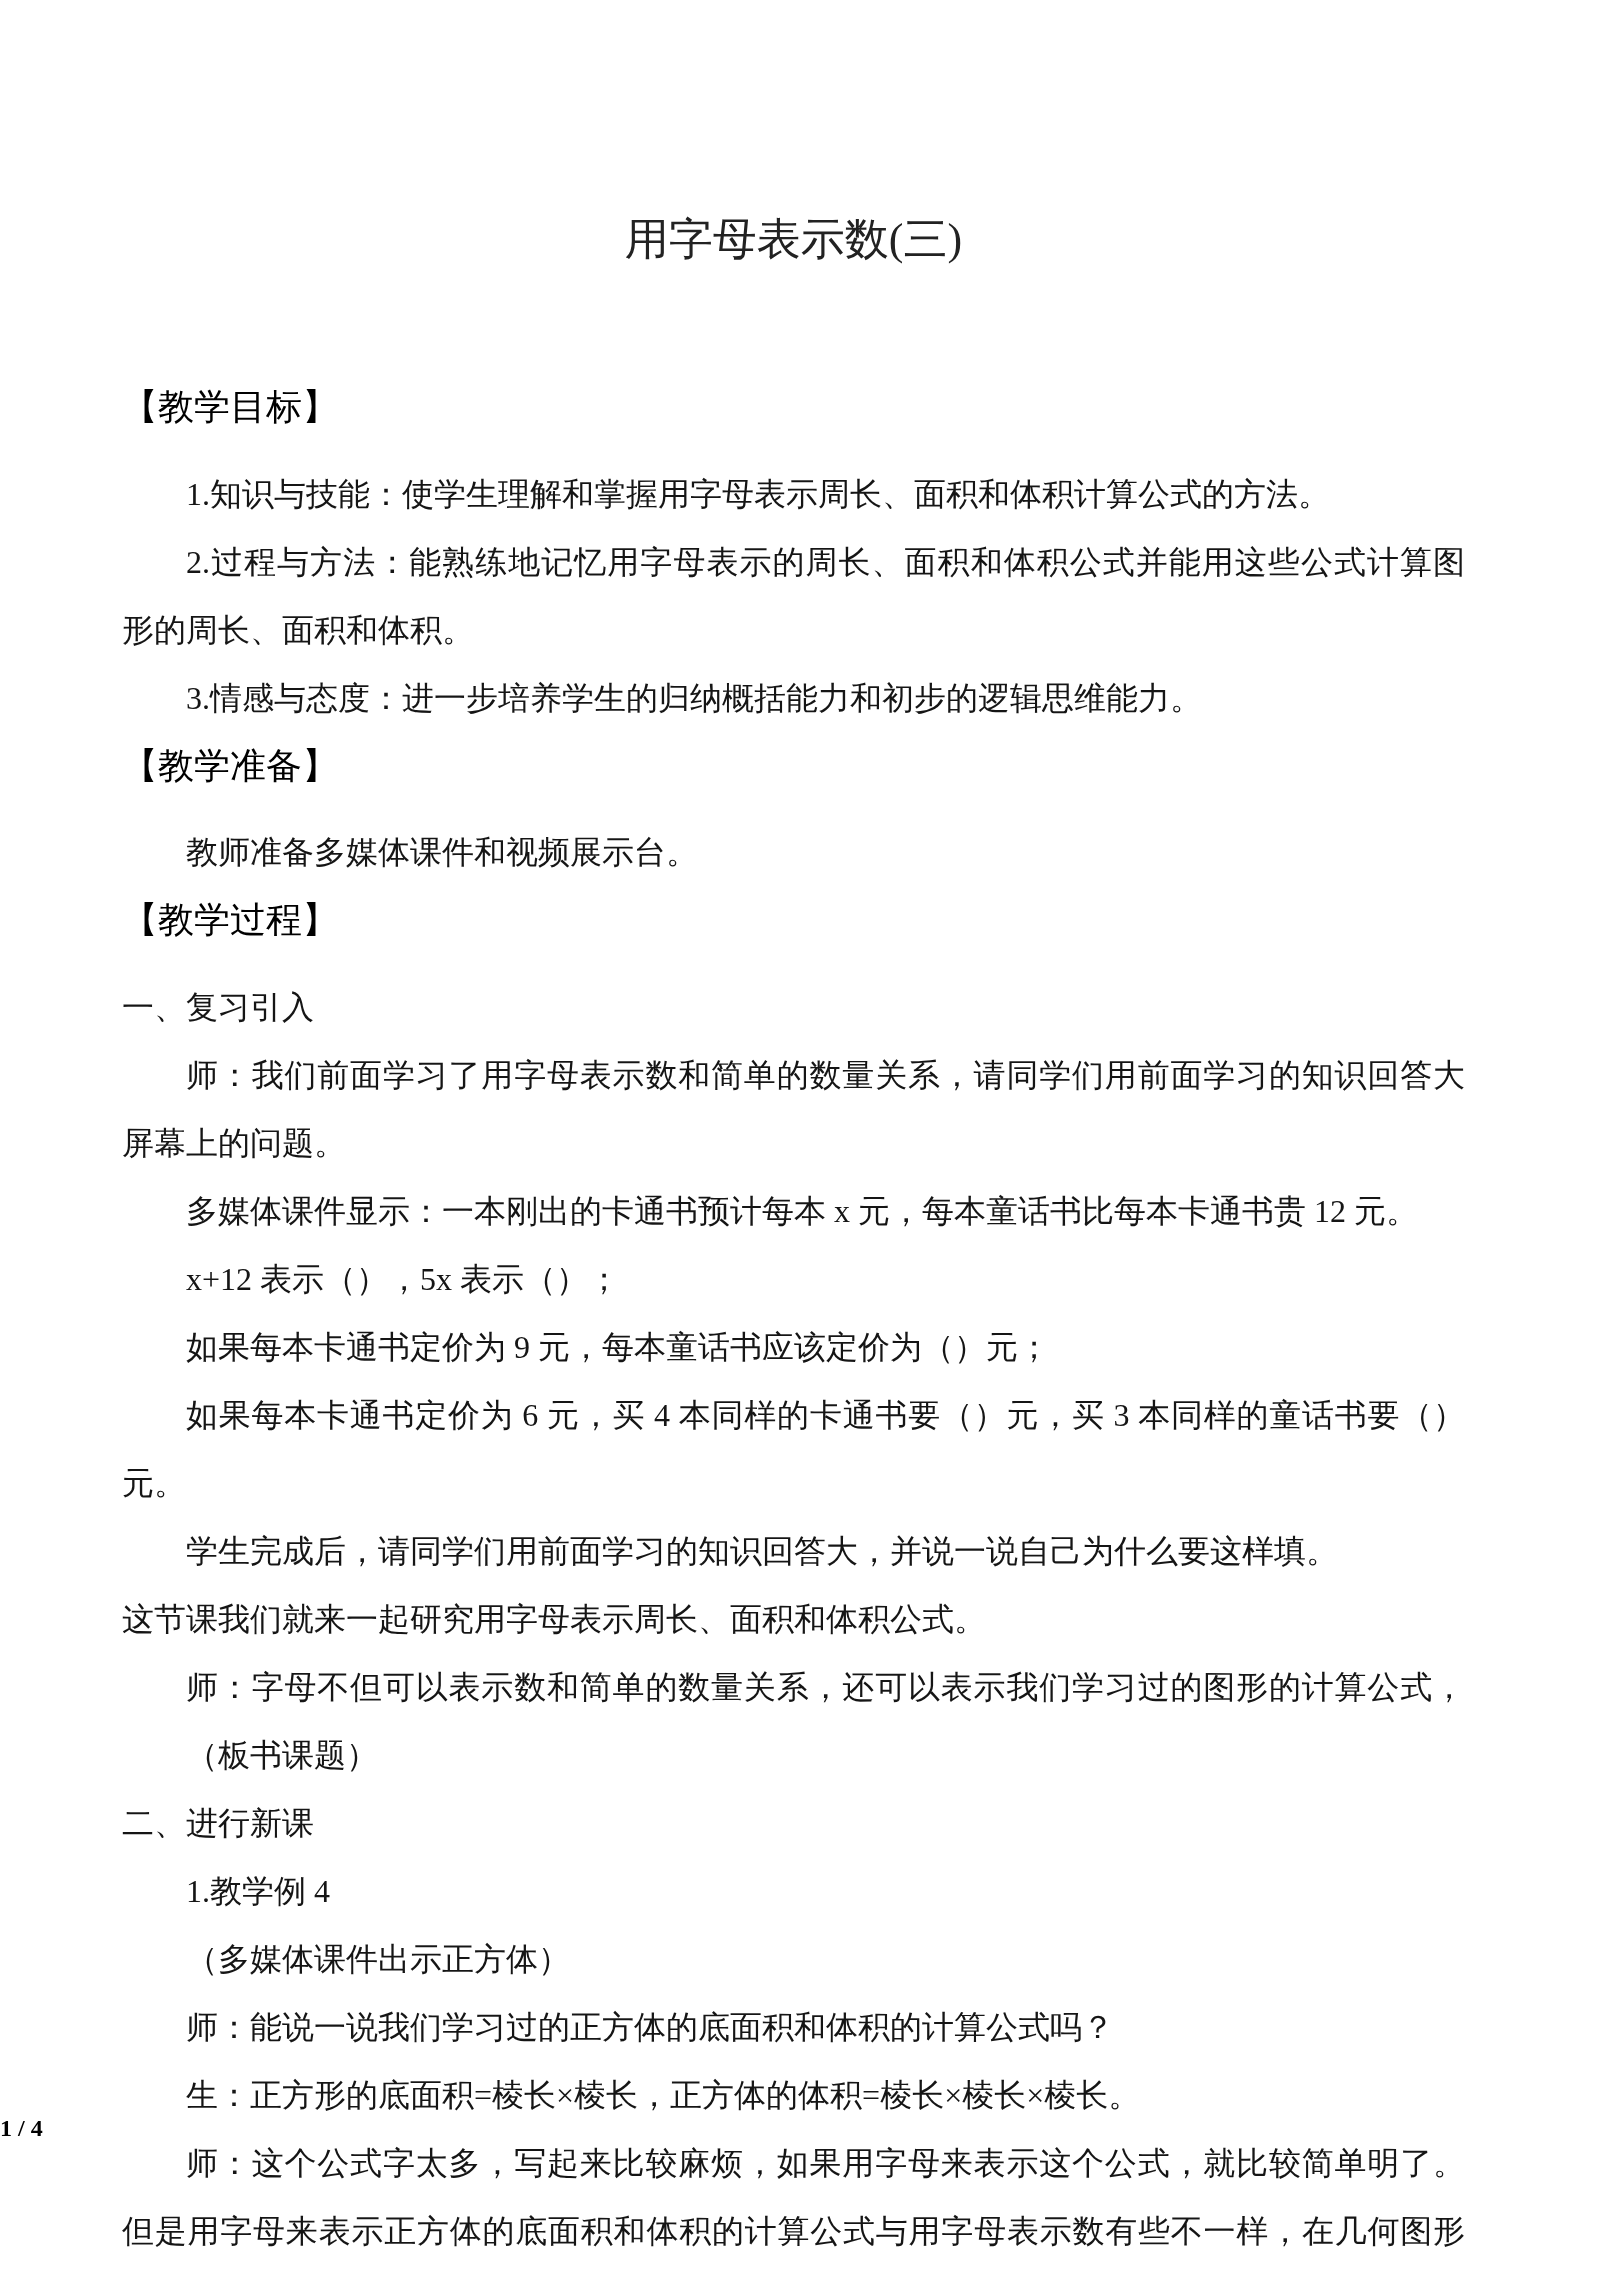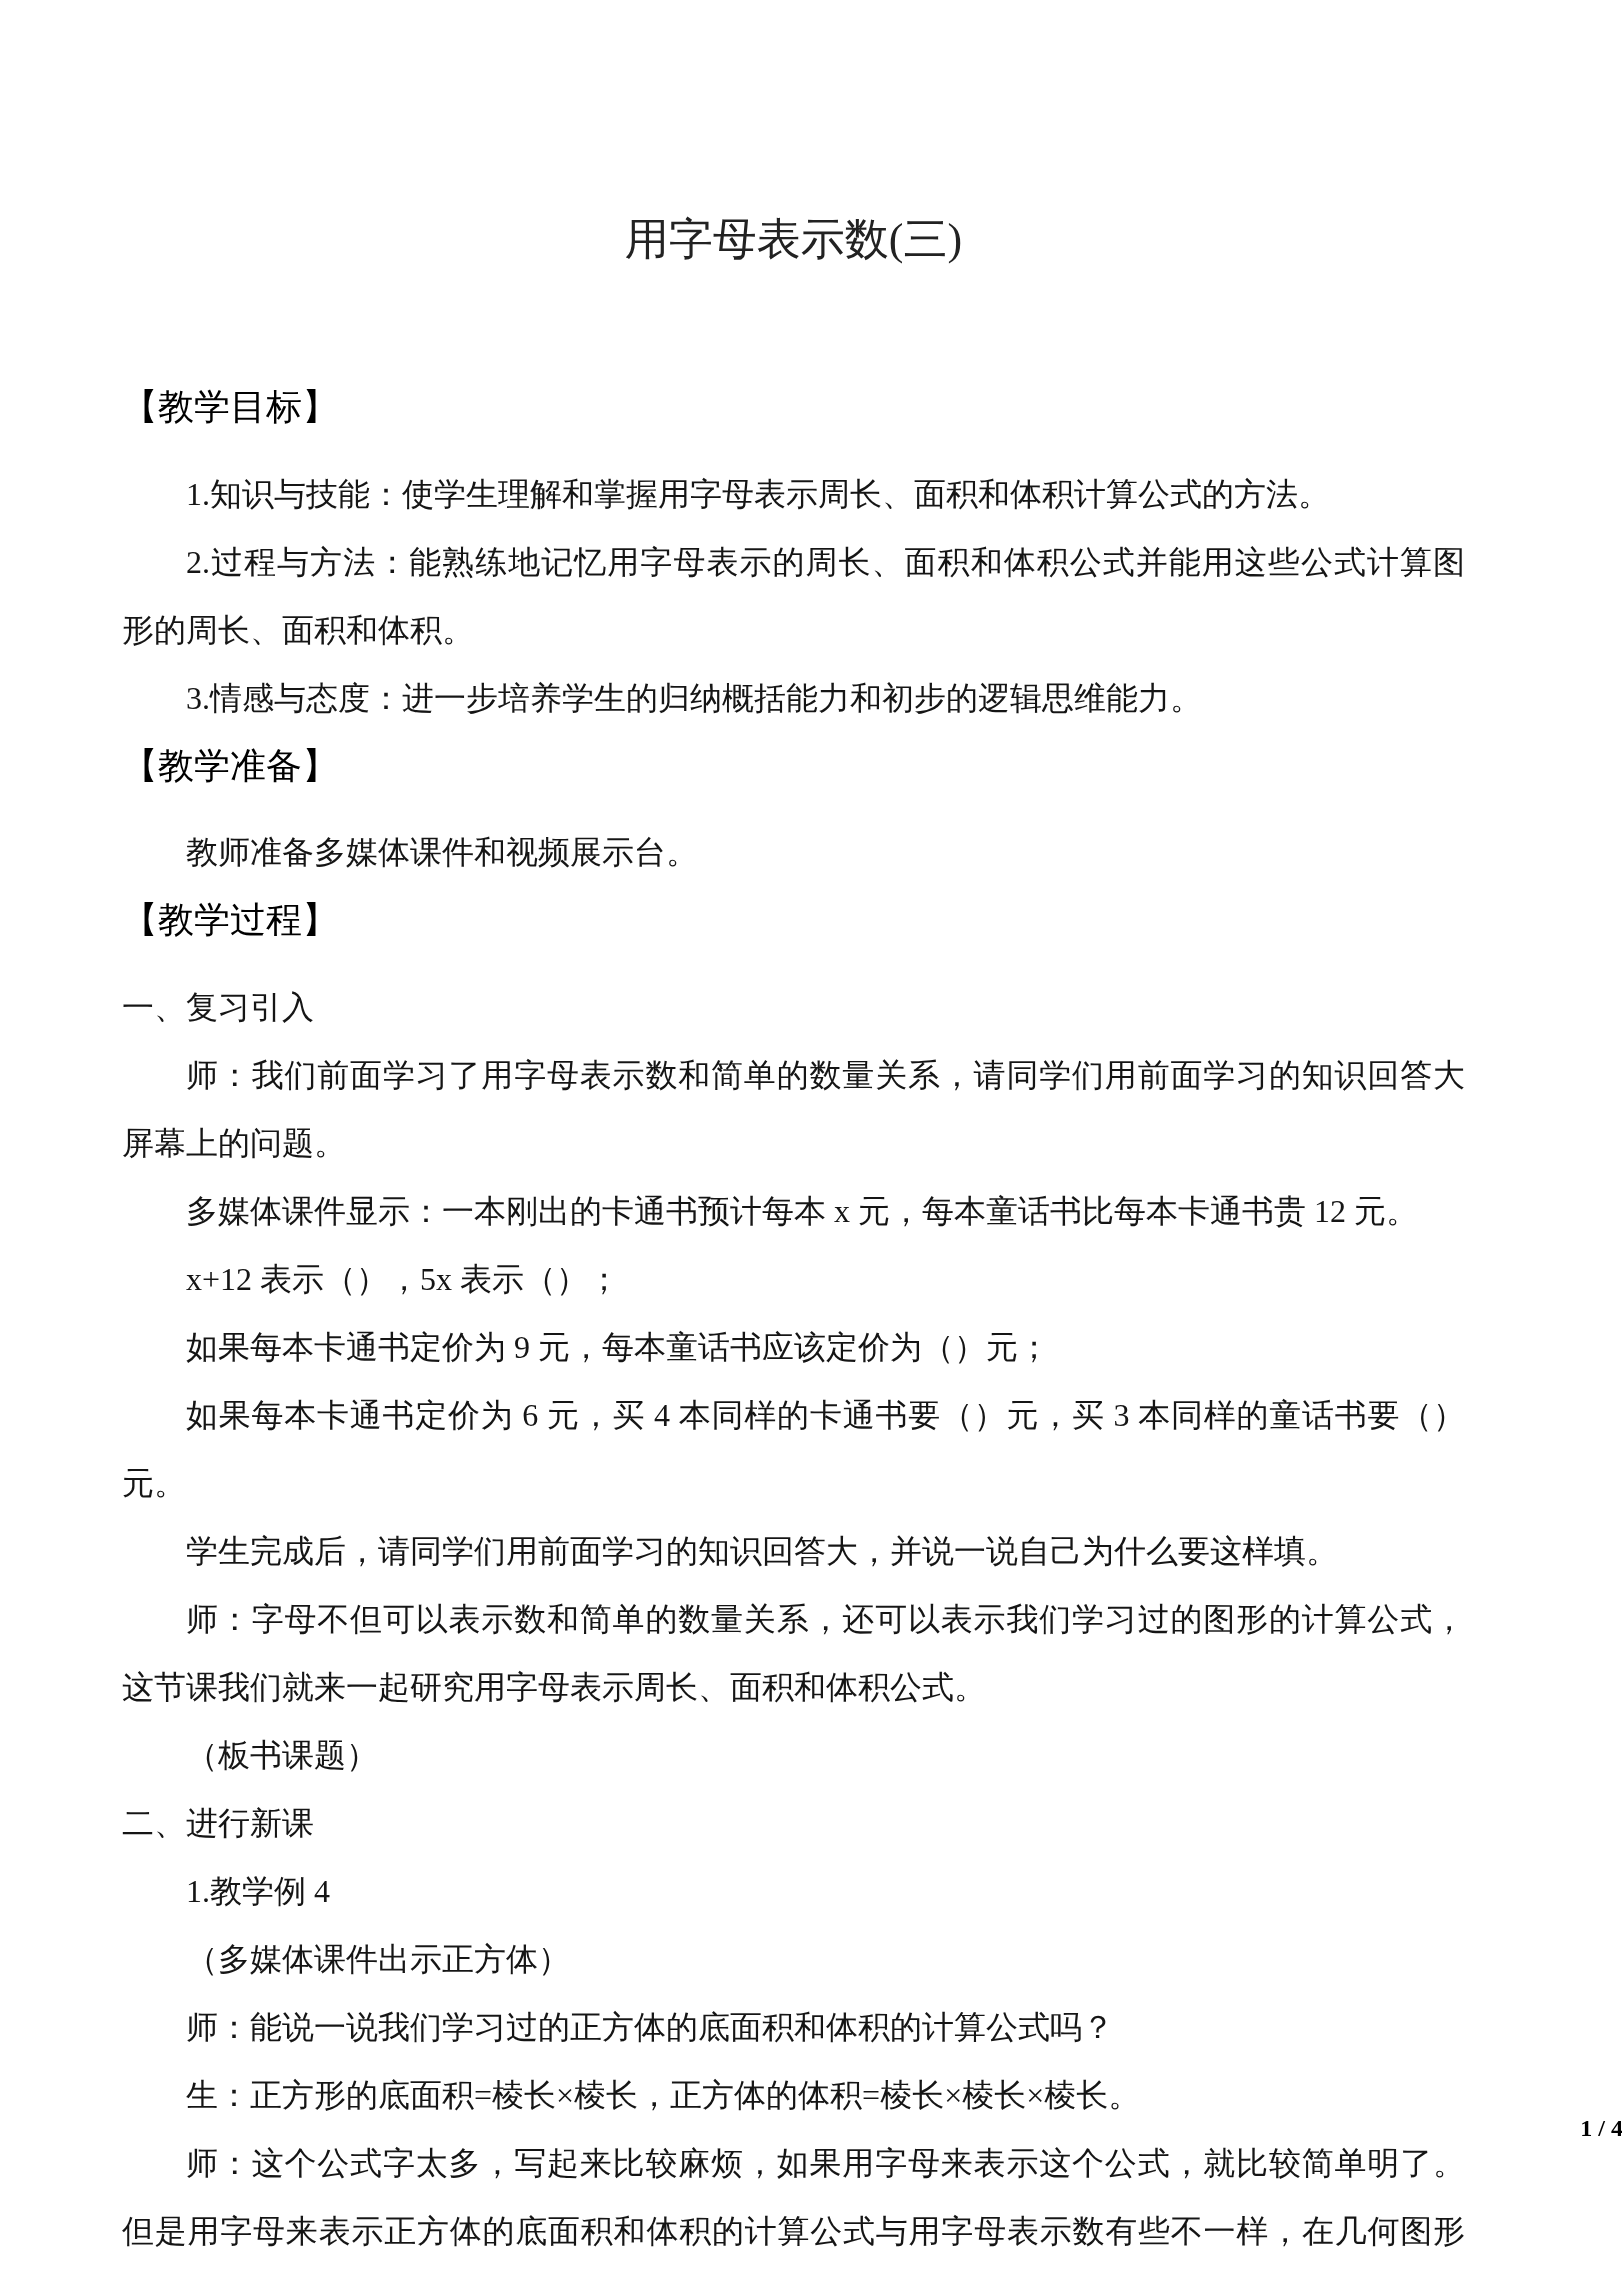--- a/index.html
+++ b/index.html
@@ -47,21 +47,21 @@
     line-height: 60px;
     color: #000000;
     margin-bottom: 26.5px;
   }
   .footer {
     position: absolute;
     top: 2098px;
     left: 0;
     right: 0;
     line-height: 60px;
-    text-align: right;
+    text-align: left;
     font-size: 24px;
     font-weight: bold;
     color: #000000;
   }
 </style>
 </head>
 <body>
 
 <div class="page">
   <div class="content">
@@ -77,22 +77,22 @@
         <div class="line heading">【教学过程】</div>
         <div class="line">一、复习引入</div>
         <div class="line indent fill">师：我们前面学习了用字母表示数和简单的数量关系，请同学们用前面学习的知识回答大</div>
         <div class="line">屏幕上的问题。</div>
         <div class="line indent">多媒体课件显示：一本刚出的卡通书预计每本 x 元，每本童话书比每本卡通书贵 12 元。</div>
         <div class="line indent">x+12 表示（），5x 表示（）；</div>
         <div class="line indent">如果每本卡通书定价为 9 元，每本童话书应该定价为（）元；</div>
         <div class="line indent fill">如果每本卡通书定价为 6 元，买 4 本同样的卡通书要（）元，买 3 本同样的童话书要（）</div>
         <div class="line">元。</div>
         <div class="line indent">学生完成后，请同学们用前面学习的知识回答大，并说一说自己为什么要这样填。</div>
+        <div class="line">这节课我们就来一起研究用字母表示周长、面积和体积公式。</div>
         <div class="line indent fill">师：字母不但可以表示数和简单的数量关系，还可以表示我们学习过的图形的计算公式，</div>
-        <div class="line">这节课我们就来一起研究用字母表示周长、面积和体积公式。</div>
         <div class="line indent">（板书课题）</div>
         <div class="line">二、进行新课</div>
         <div class="line indent">1.教学例 4</div>
         <div class="line indent">（多媒体课件出示正方体）</div>
         <div class="line indent">师：能说一说我们学习过的正方体的底面积和体积的计算公式吗？</div>
         <div class="line indent">生：正方形的底面积=棱长×棱长，正方体的体积=棱长×棱长×棱长。</div>
         <div class="line indent fill">师：这个公式字太多，写起来比较麻烦，如果用字母来表示这个公式，就比较简单明了。</div>
         <div class="line fill">但是用字母来表示正方体的底面积和体积的计算公式与用字母表示数有些不一样，在几何图形</div>
       </div>
   </div>

